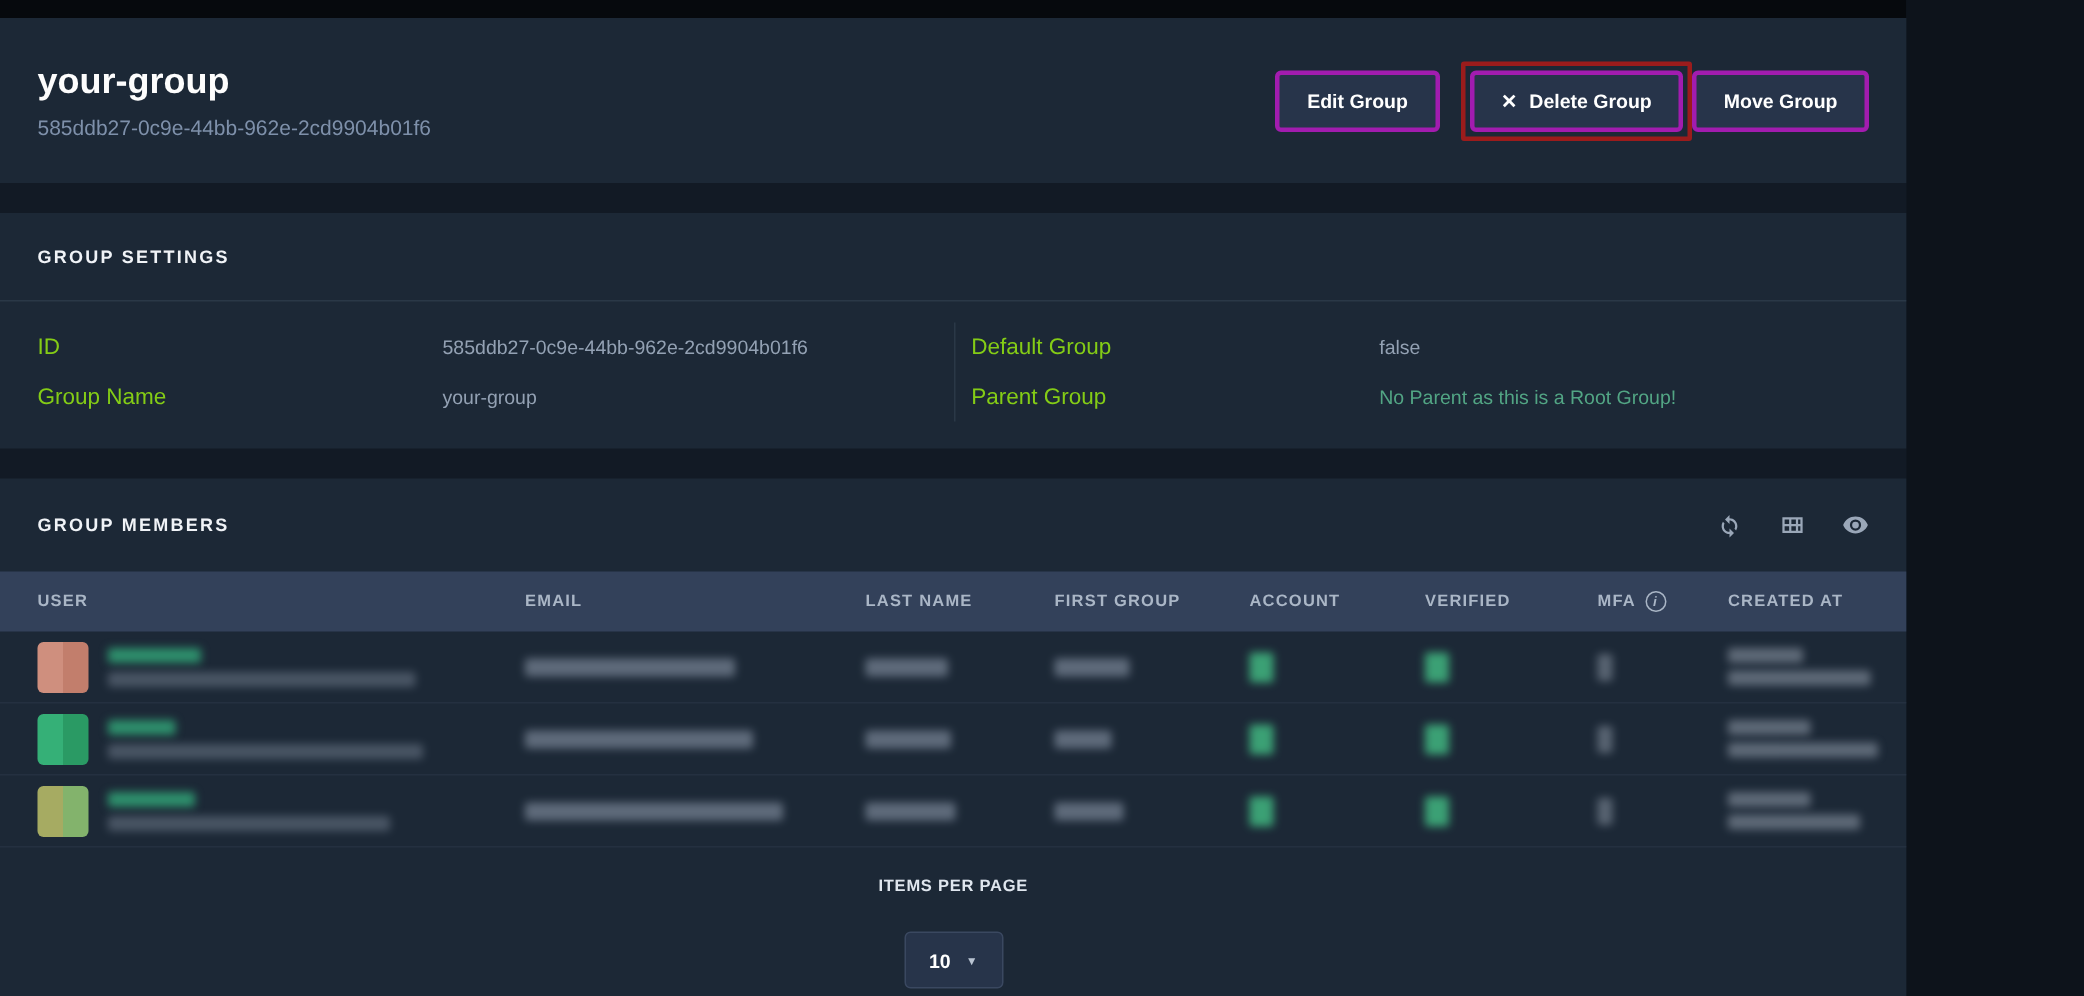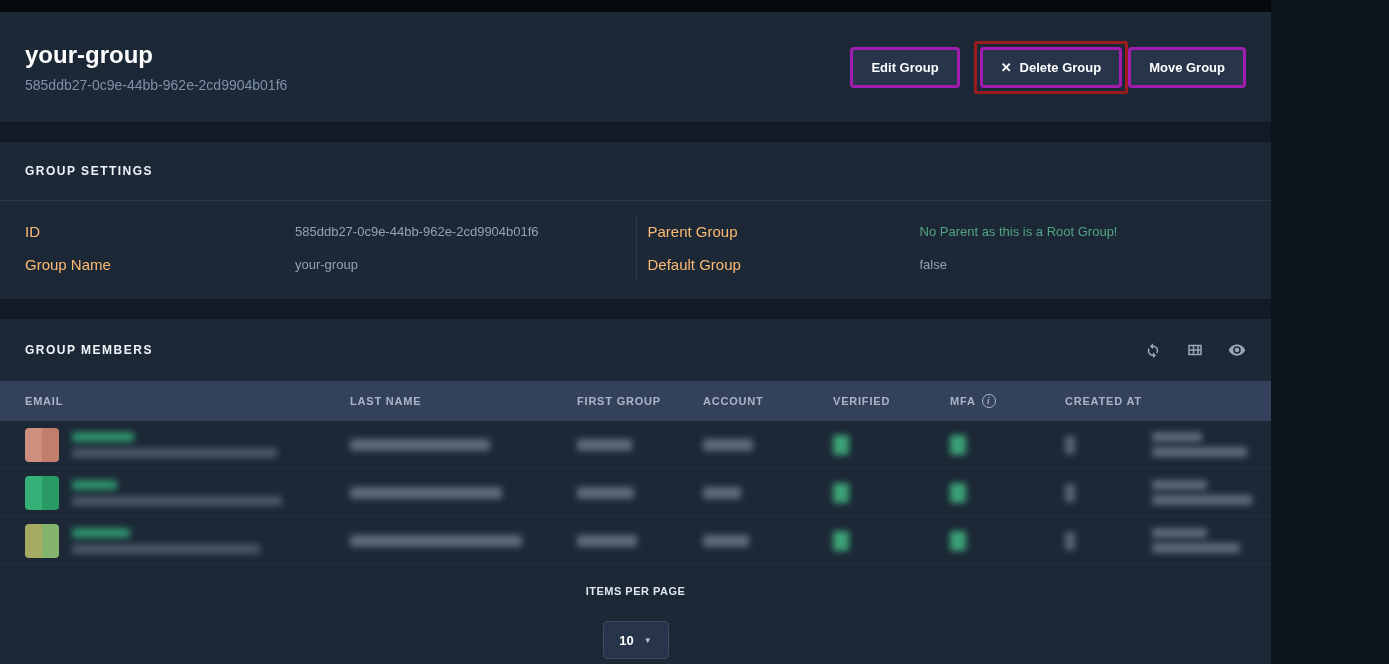--- a/index.html
+++ b/index.html
@@ -65,21 +65,21 @@
 
   .settings-grid { display:grid; grid-template-columns:1fr 1fr; }
   .settings-col.right { border-left:1px solid #2a3847; }
   .field-row {
     display:grid; grid-template-columns:270px 1fr;
     align-items:center;
     padding:8px 0;
   }
   .settings-col.left .field-row { padding-left:25px; }
   .settings-col.right .field-row { padding-left:11px; grid-template-columns:272px 1fr; }
-  .field-label { font-size:15px; color:#fdba74; }
+  .field-label { font-size:15px; color:#84cc16; }
   .field-value { font-size:13px; color:#93a1b3; }
   .field-value.highlight { color:#52a584; }
 
   
   .members-panel { padding-bottom:4px; }
   .toolbar-icons { display:flex; align-items:center; gap:24px; }
   .icon-btn {
     background:none; border:none; padding:0; cursor:pointer;
     color:#9aa7b8; display:flex; align-items:center;
   }
@@ -190,26 +190,26 @@
           <span class="field-label">ID</span>
           <span class="field-value">585ddb27-0c9e-44bb-962e-2cd9904b01f6</span>
         </div>
         <div class="field-row">
           <span class="field-label">Group Name</span>
           <span class="field-value">your-group</span>
         </div>
       </div>
       <div class="settings-col right">
         <div class="field-row">
+          <span class="field-label">Default Group</span>
+          <span class="field-value">false</span>
+        </div>
+        <div class="field-row">
           <span class="field-label">Parent Group</span>
           <span class="field-value highlight">No Parent as this is a Root Group!</span>
-        </div>
-        <div class="field-row">
-          <span class="field-label">Default Group</span>
-          <span class="field-value">false</span>
         </div>
       </div>
     </div>
   </div>
 
   <div class="panel members-panel">
     <div class="section-title-row">
       <span>GROUP MEMBERS</span>
       <div class="toolbar-icons">
         <button class="icon-btn" title="">
@@ -225,20 +225,23 @@
         <button class="icon-btn" title="">
           <svg viewBox="0 0 24 24">
               <path d="M12 4.5C7 4.5 2.73 7.61 1 12c1.73 4.39 6 7.5 11 7.5s9.27-3.11 11-7.5c-1.73-4.39-6-7.5-11-7.5zM12 17a5 5 0 1 1 0-10 5 5 0 0 1 0 10zm0-8a3 3 0 1 0 0 6 3 3 0 0 0 0-6z"></path>
             </svg>
         </button>
       </div>
     </div>
 
     <div class="ptable">
       <div class="table-header-row">
+          <div class="cell hcell">
+            <span>USER</span>
+          </div>
           <div class="cell hcell">
             <span>EMAIL</span>
           </div>
           <div class="cell hcell">
             <span>LAST NAME</span>
           </div>
           <div class="cell hcell">
             <span>FIRST GROUP</span>
           </div>
           <div class="cell hcell">

